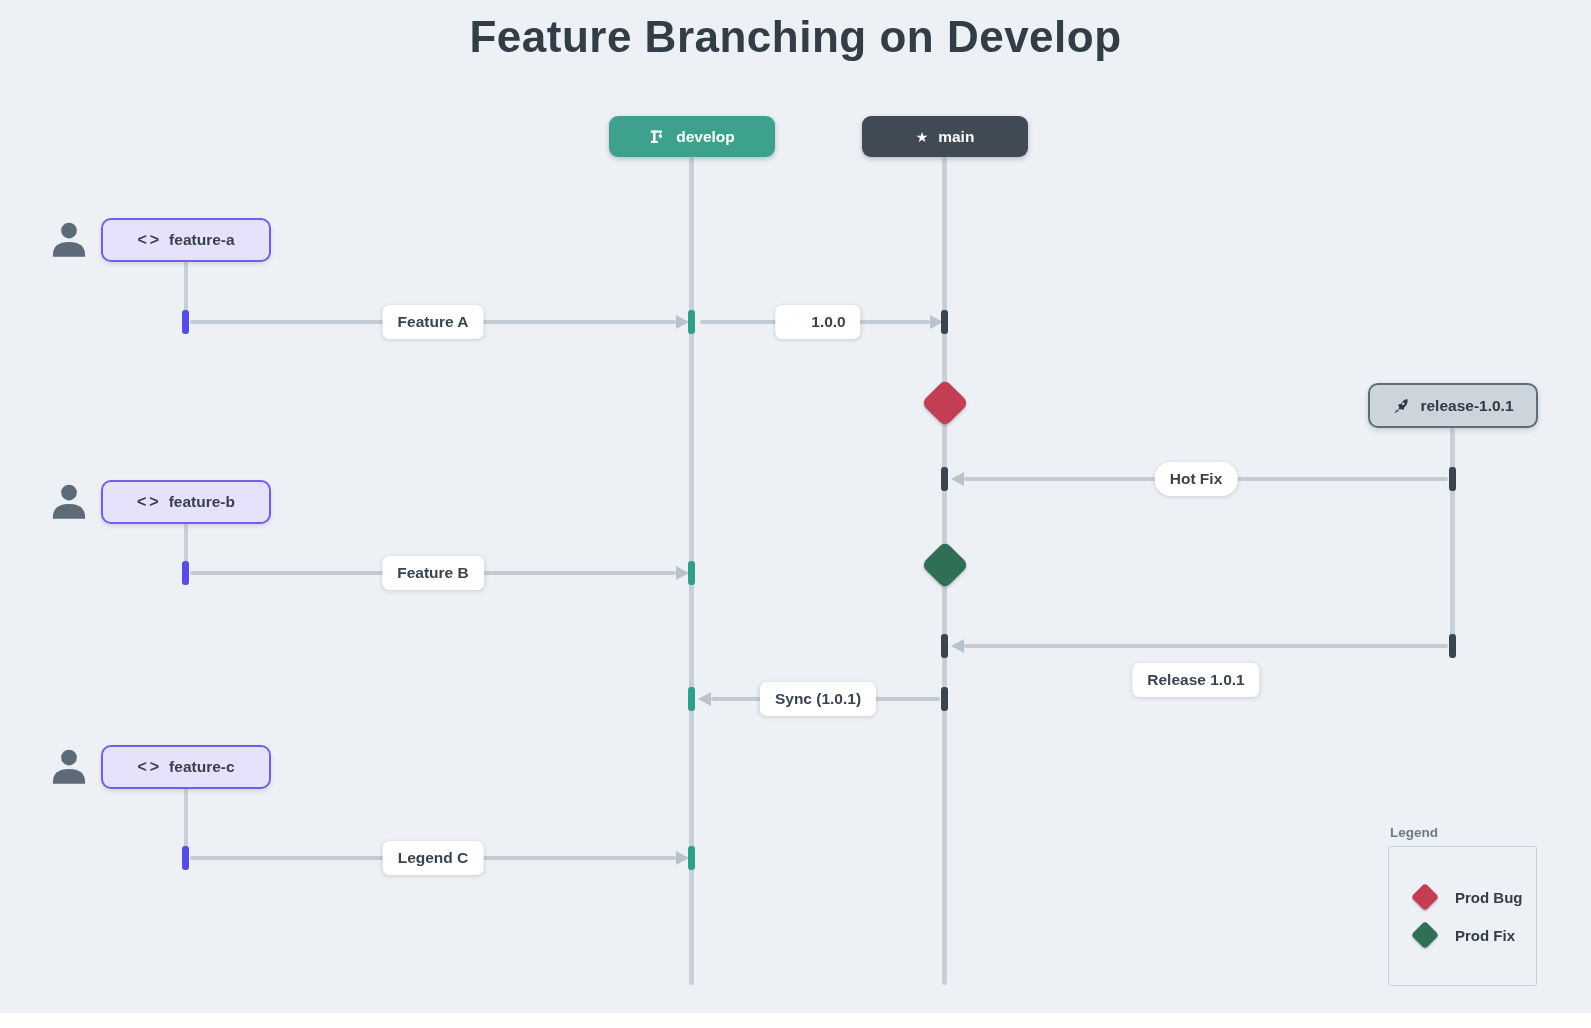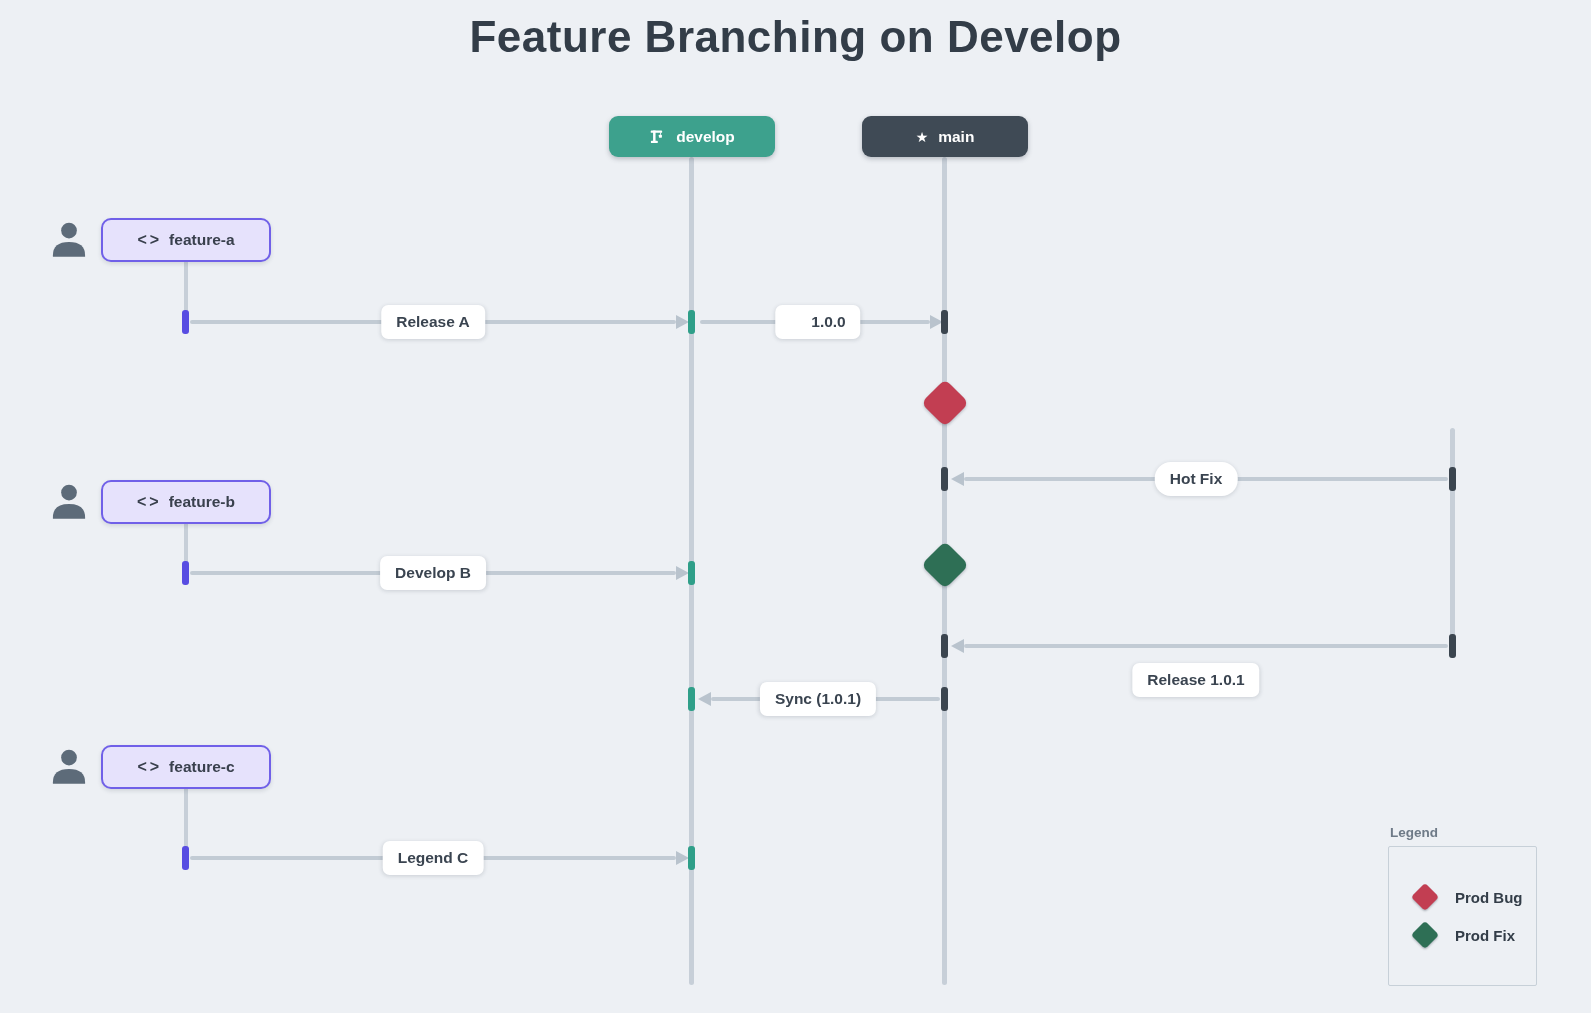--- a/index.html
+++ b/index.html
@@ -138,20 +138,30 @@
       </svg>
     </span>
     <span>develop</span>
   </div>
 
   <div class="badge main" style="left:945px;top:116px;">
     <span class="star-glyph">★</span>
     <span>main</span>
   </div>
 
+  <div class="badge release" style="left:1453px;top:383px;">
+    <span style="display:inline-flex;">
+      <svg width="18" height="18" viewBox="0 0 24 24" fill="#2e3944">
+        <path d="M20.8 3.2c.5 4.1-1.1 7.8-4.6 10.7l-.9 3.9-3-1.8-3.7 1 1-3.7-1.8-3 3.9-.9C14.6 5 17.2 2.8 20.8 3.2z"></path>
+        <circle cx="14.9" cy="9.1" r="1.8" fill="#ccd4dc"></circle>
+        <path d="M7 16.6l-4.2 5 6.2-2.8z"></path>
+      </svg>
+    </span>
+    <span>release-1.0.1</span>
+  </div>
 
   <div class="person" style="left:46px;top:216px;">
     <svg width="46" height="46" viewBox="0 0 24 24" fill="#5d6b79">
       <circle cx="12" cy="7.6" r="4.1"></circle>
         <path d="M3.6 20.6q0-7 8.4-7t8.4 7v.6H3.6z"></path>
     </svg>
   </div>
   <div class="feature-badge" style="left:101px;top:218px;">
     <span class="code-glyph">&lt;&gt;</span>
     <span>feature-a</span>
@@ -172,24 +182,24 @@
     <svg width="46" height="46" viewBox="0 0 24 24" fill="#5d6b79">
       <circle cx="12" cy="7.6" r="4.1"></circle>
         <path d="M3.6 20.6q0-7 8.4-7t8.4 7v.6H3.6z"></path>
     </svg>
   </div>
   <div class="feature-badge" style="left:101px;top:745px;">
     <span class="code-glyph">&lt;&gt;</span>
     <span>feature-c</span>
   </div>
 
-  <div class="lbl" style="left:433px;top:322px;">Release A</div>
+  <div class="lbl" style="left:433px;top:322px;">Feature A</div>
   <div class="lbl" style="left:818px;top:322px;padding-left:36px;">1.0.0</div>
   <div class="lbl" style="left:1196px;top:479px;border-radius:16px;">Hot Fix</div>
-  <div class="lbl" style="left:433px;top:573px;">Develop B</div>
+  <div class="lbl" style="left:433px;top:573px;">Feature B</div>
   <div class="lbl" style="left:1196px;top:680px;">Release 1.0.1</div>
   <div class="lbl" style="left:818px;top:699px;">Sync (1.0.1)</div>
   <div class="lbl" style="left:433px;top:858px;">Legend C</div>
 
   <div class="legend-caption">Legend</div>
   <div class="legend-box">
     <div class="legend-row">
       <span class="legend-diamond red"></span>
       <span class="legend-label">Prod Bug</span>
     </div>

